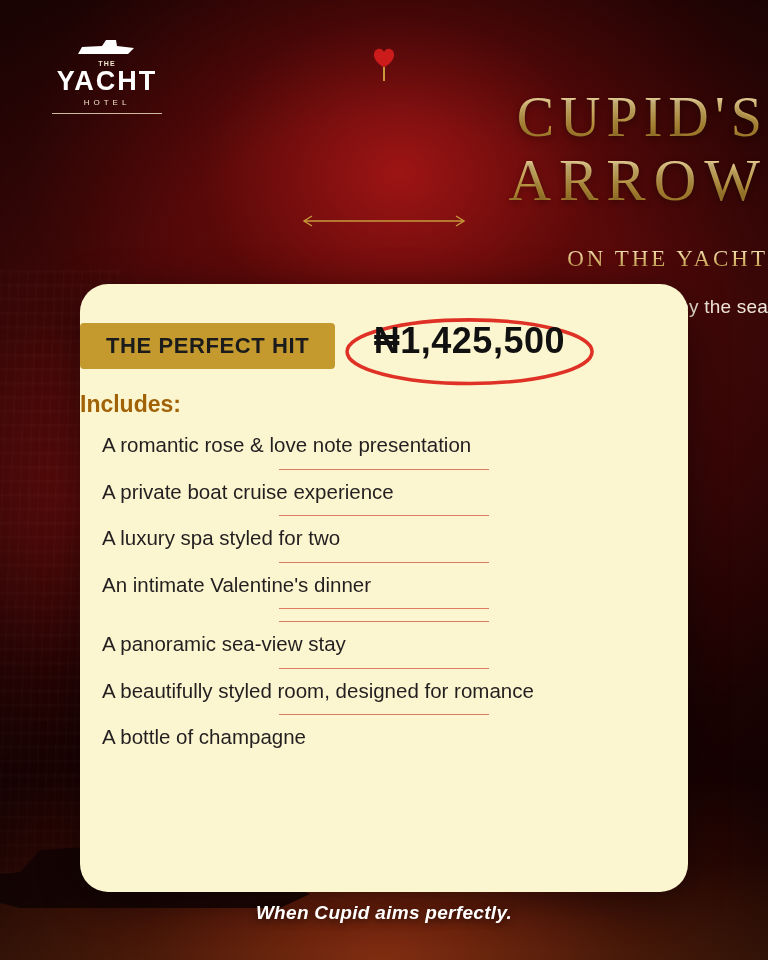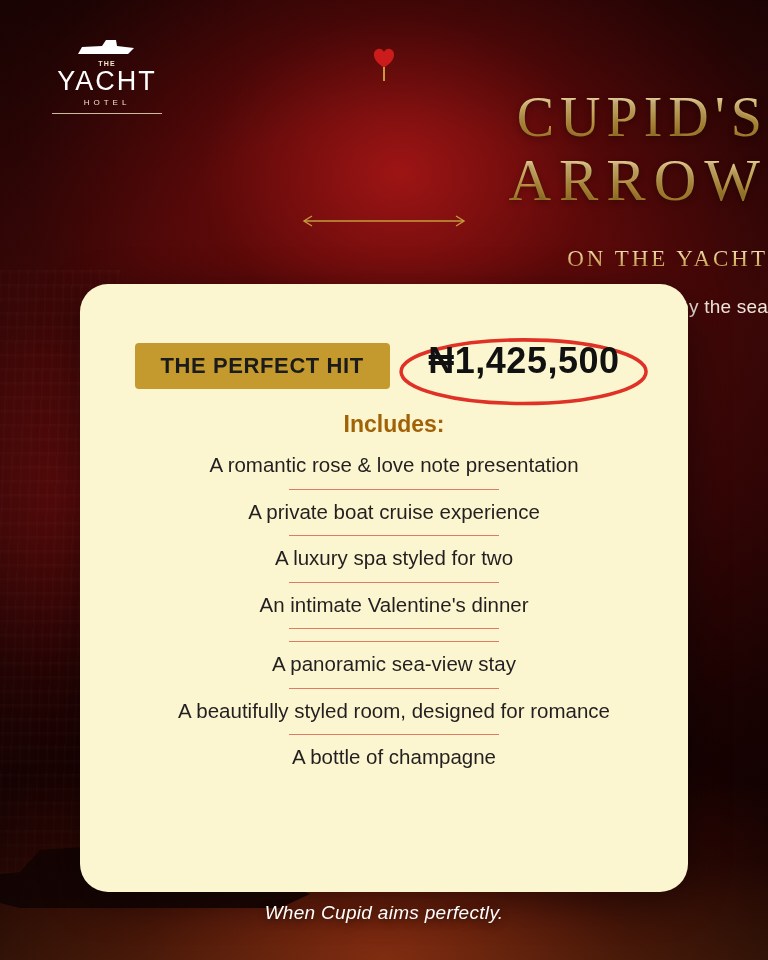--- a/index.html
+++ b/index.html
@@ -60,21 +60,21 @@
     text-align: center;
     color: #ffffff;
     z-index: 5;
   }
   .logo .boat-ico { display:block; margin: 0 auto 2px; }
   .logo .the {
     font-size: 7px; letter-spacing: 1.2px; font-weight: 700; color: #f4e7d0;
     margin-bottom: 1px;
   }
   .logo .yacht {
-    font-size: 27px; font-weight: 400; letter-spacing: 2px;
+    font-size: 27px; font-weight: 700; letter-spacing: 2px;
     line-height: 1; color: #ffffff;
     font-family: "Liberation Sans", sans-serif;
   }
   .logo .hotel {
     font-size: 8px; letter-spacing: 4px; color: #f2e3c8; margin-top: 3px;
   }
   .logo .rule {
     height: 1px; background: #e9d9b8; margin-top: 6px; opacity: .85;
   }
 
@@ -116,37 +116,35 @@
   
   .card {
     position: absolute;
     left: 80px; top: 284px;
     width: 608px; height: 608px;
     background: #fbf6cf;
     border-radius: 28px;
     box-shadow: 0 8px 40px rgba(0,0,0,0.45);
     z-index: 6;
     padding-top: 30px;
-    text-align: center;
-    padding-left: 20px;
+    text-align: left;
   }
   .perfect-hit {
     display: inline-block;
     background: #c49a2e;
     color: #1b1b1b;
     font-weight: 700;
     font-size: 22px;
     letter-spacing: .6px;
     padding: 10px 26px;
     border-radius: 4px;
   }
   .price-wrap {
     position: relative;
     display: inline-block;
-    margin-top: 20px;
     padding: 6px 34px;
   }
   .price {
     position: relative;
     font-size: 36px;
     font-weight: 700;
     color: #111111;
     letter-spacing: .5px;
     z-index: 2;
   }
@@ -175,21 +173,21 @@
     margin: 12px auto 11px;
     opacity: .85;
   }
   .footer {
     position: absolute;
     left: 0; right: 0; bottom: 36px;
     text-align: center;
     z-index: 7;
     color: #ffffff;
     font-size: 19px;
-    font-weight: 400;
+    font-weight: 700;
     font-style: italic;
     letter-spacing: .3px;
     text-shadow: 0 2px 8px rgba(0,0,0,0.6);
   }
 </style>
 </head>
 <body>
 
 <div id="poster">
 

